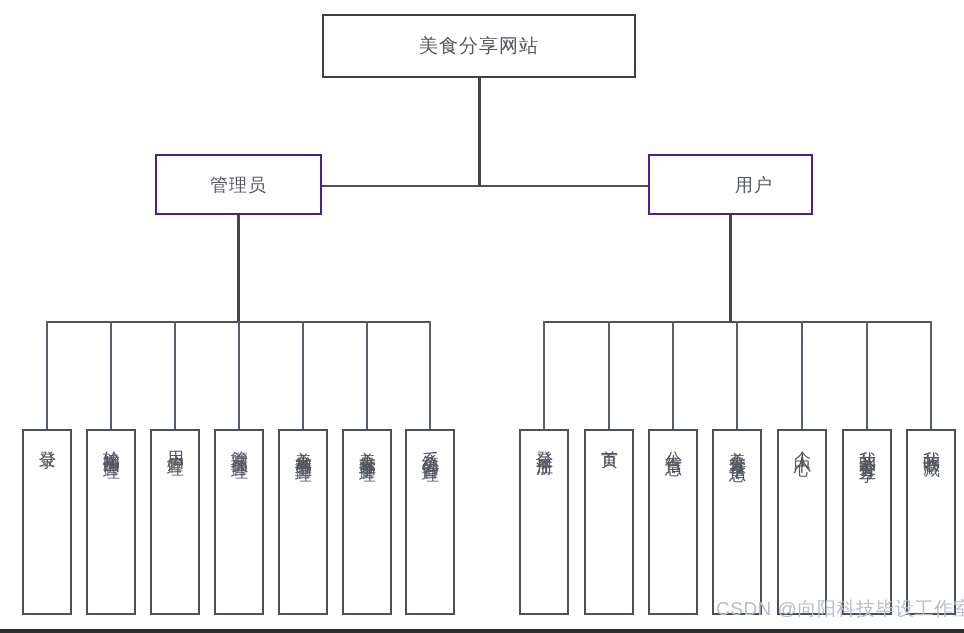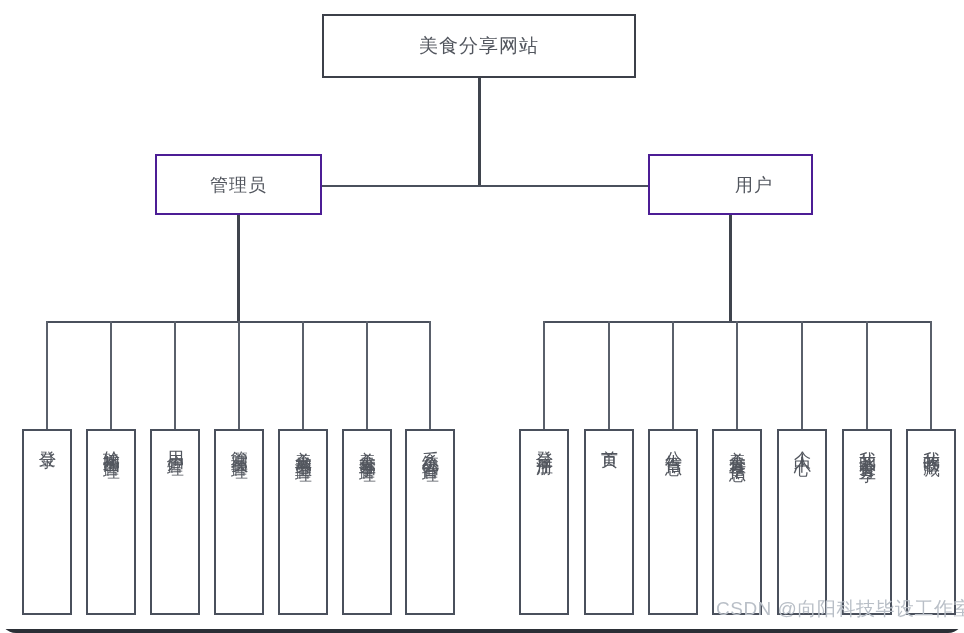--- a/index.html
+++ b/index.html
@@ -10,21 +10,20 @@
   }
   body {
     font-family: "Liberation Sans", "DejaVu Sans", sans-serif;
   }
   #diagram-root {
     position: relative;
     width: 964px;
     height: 633px;
     background: #ffffff;
     overflow: hidden;
-    border-radius: 16px;
   }
   
   .frame-bottom {
     position: absolute;
     left: 0;
     bottom: 0;
     width: 964px;
     height: 4px;
     background: #2b2f36;
   }

